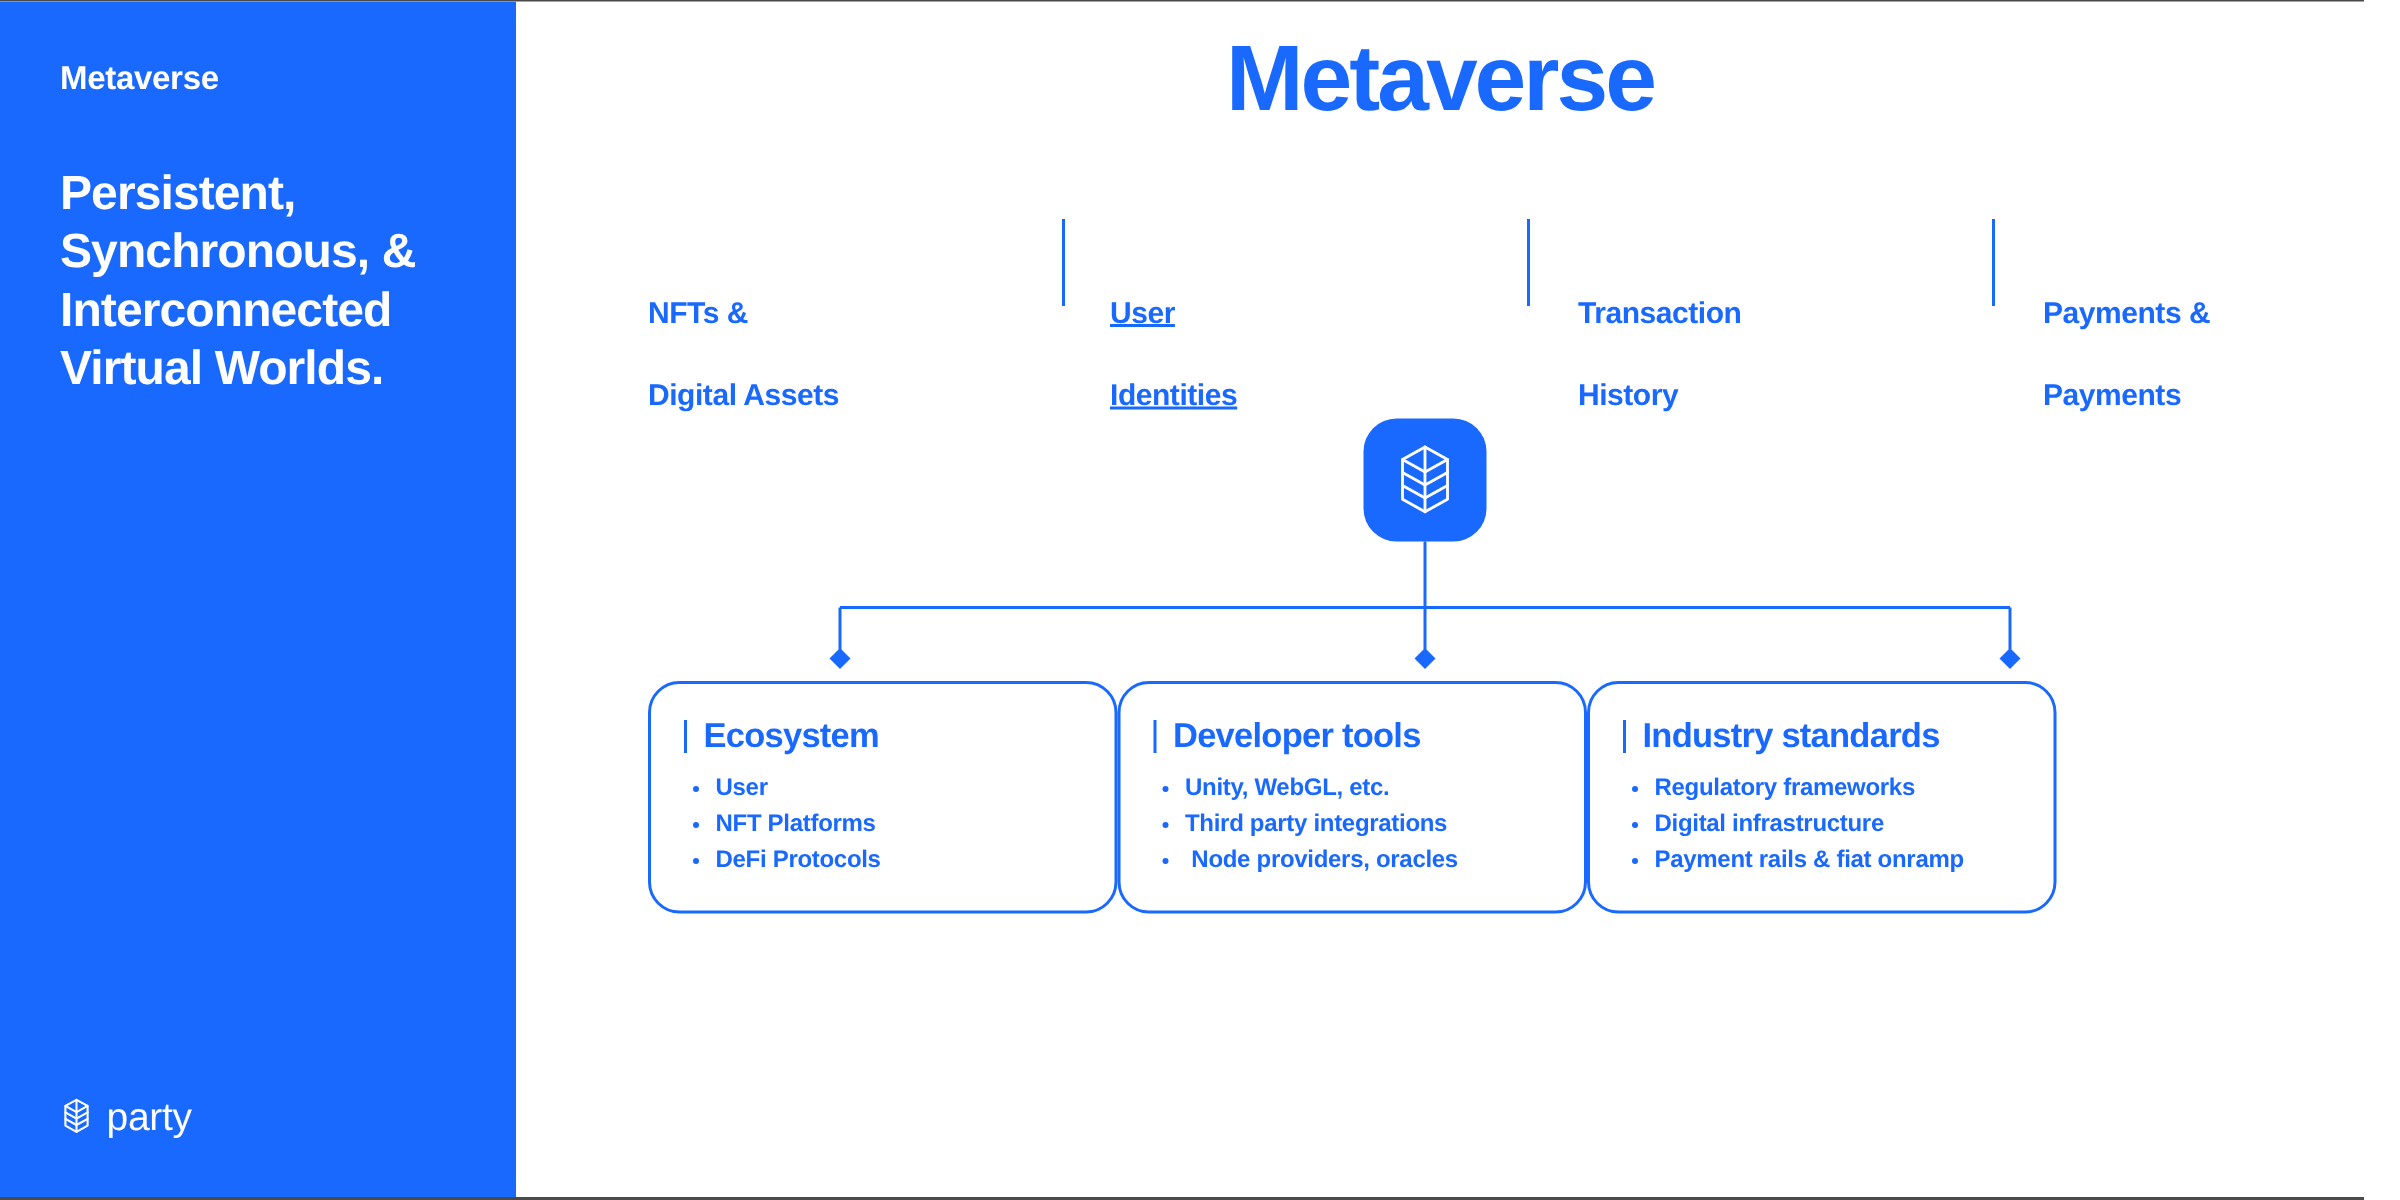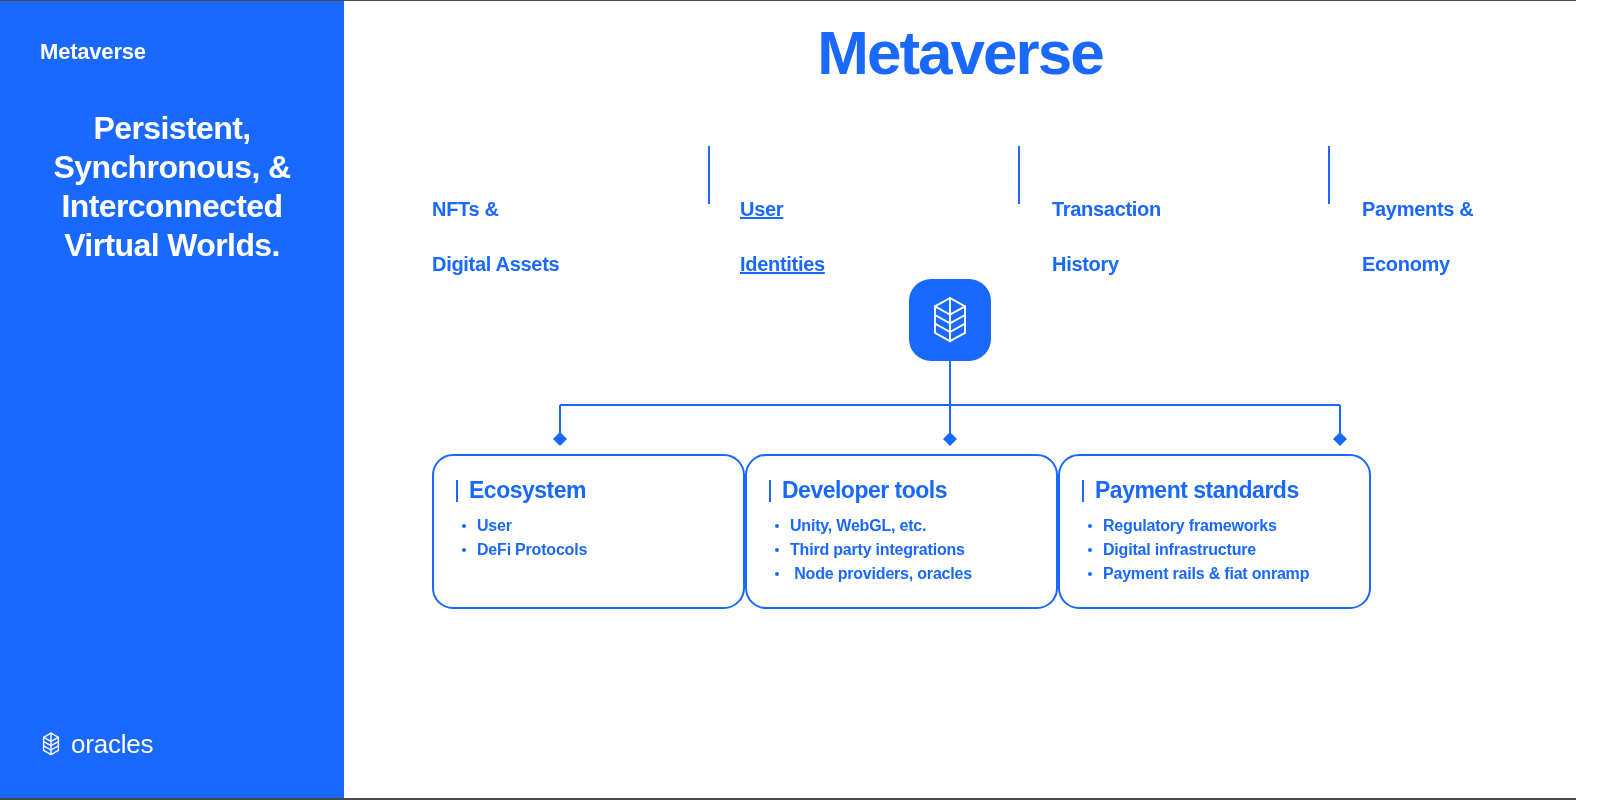--- a/index.html
+++ b/index.html
@@ -43,21 +43,20 @@
     line-height: 1.2;
     margin: 0 0 44px 0;
   }
   .sidebar-headline {
     color: #ffffff;
     font-size: 32px;
     font-weight: 700;
     line-height: 1.22;
     letter-spacing: -0.6px;
     margin: 0;
-    text-align: center;
   }
   .sidebar-brand {
     position: absolute;
     left: 40px;
     bottom: 44px;
     display: flex;
     align-items: center;
     gap: 9px;
   }
   .sidebar-brand .brand-mark {
@@ -229,21 +228,21 @@
         <svg viewBox="0 0 22 26" width="22" height="26" aria-hidden="true">
           <g fill="none" stroke="#ffffff" stroke-width="1.4" stroke-linejoin="round" stroke-linecap="round">
             <path d="M11 2.2 L18.4 6.3 L18.4 10.6 L11 14.7 L3.6 10.6 L3.6 6.3 Z"></path>
             <path d="M3.6 10.6 L3.6 19.4 L11 23.6 L18.4 19.4 L18.4 10.6"></path>
             <path d="M11 2.2 L11 23.6"></path>
             <path d="M3.6 6.3 L11 10.4 L18.4 6.3"></path>
             <path d="M3.6 14.9 L11 19.0 L18.4 14.9"></path>
           </g>
         </svg>
       </span>
-      <span class="brand-word">oracles</span>
+      <span class="brand-word">party</span>
     </div>
   </aside>
 
   <section class="stage">
 
     <h1 class="deck-title">Metaverse</h1>
 
     <div class="pillars">
       <div class="pillar p0">
         
@@ -256,21 +255,21 @@
         <span>Identities</span>
       </div>
       <div class="pillar p2">
         <span class="pillar-rule"></span>
         <span>Transaction</span><br>
         <span>History</span>
       </div>
       <div class="pillar p3">
         <span class="pillar-rule"></span>
         <span>Payments &amp;</span><br>
-        <span>Economy</span>
+        <span>Payments</span>
       </div>
     </div>
 
     <svg class="connectors" viewBox="0 0 1256 800">
       <g stroke="#1969ff" stroke-width="2" fill="none">
         <path d="M606 360 L606 404"></path>
         <path d="M216 404 L996 404"></path>
         <path d="M216 404 L216 432"></path>
         <path d="M606 404 L606 432"></path>
         <path d="M996 404 L996 432"></path>
@@ -298,40 +297,41 @@
 
     <div class="cards">
 
       <article class="card">
         <div class="card-title-row">
           <span class="card-title-bar"></span>
           <span class="card-title">Ecosystem</span>
         </div>
         <ul class="card-list">
           <li>User</li>
+          <li>NFT Platforms</li>
           <li>DeFi Protocols</li>
         </ul>
       </article>
 
       <article class="card">
         <div class="card-title-row">
           <span class="card-title-bar"></span>
           <span class="card-title">Developer tools</span>
         </div>
         <ul class="card-list">
           <li>Unity, WebGL, etc.</li>
           <li>Third party integrations</li>
           <li> Node providers, oracles</li>
         </ul>
       </article>
 
       <article class="card">
         <div class="card-title-row">
           <span class="card-title-bar"></span>
-          <span class="card-title">Payment standards</span>
+          <span class="card-title">Industry standards</span>
         </div>
         <ul class="card-list">
           <li>Regulatory frameworks</li>
           <li>Digital infrastructure</li>
           <li>Payment rails &amp; fiat onramp</li>
         </ul>
       </article>
 
     </div>
 

